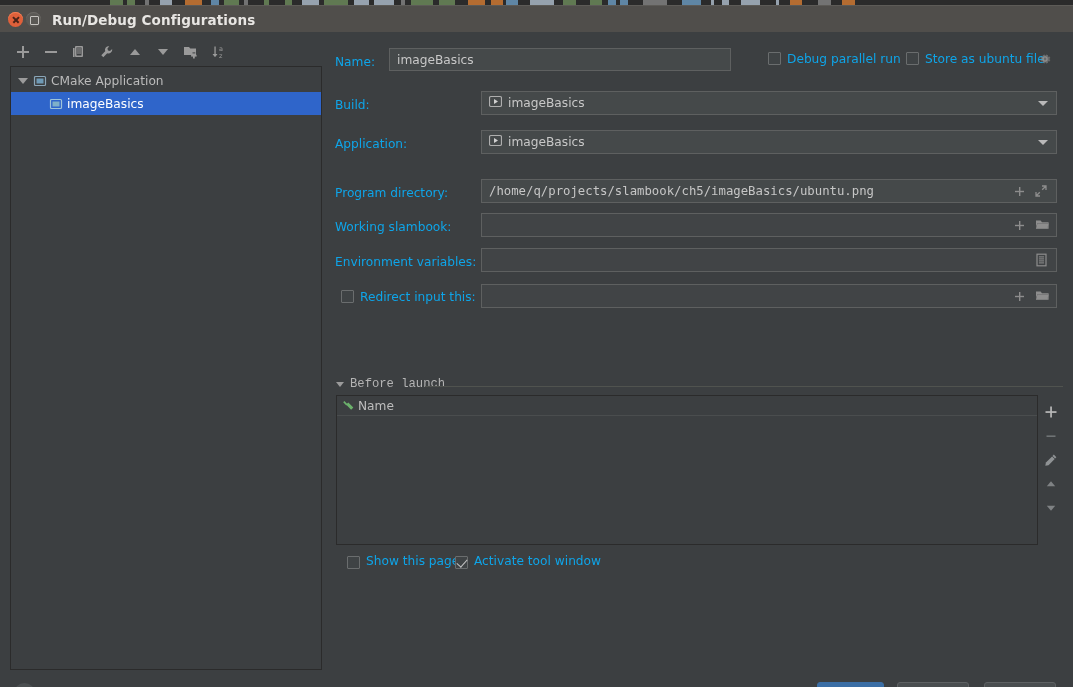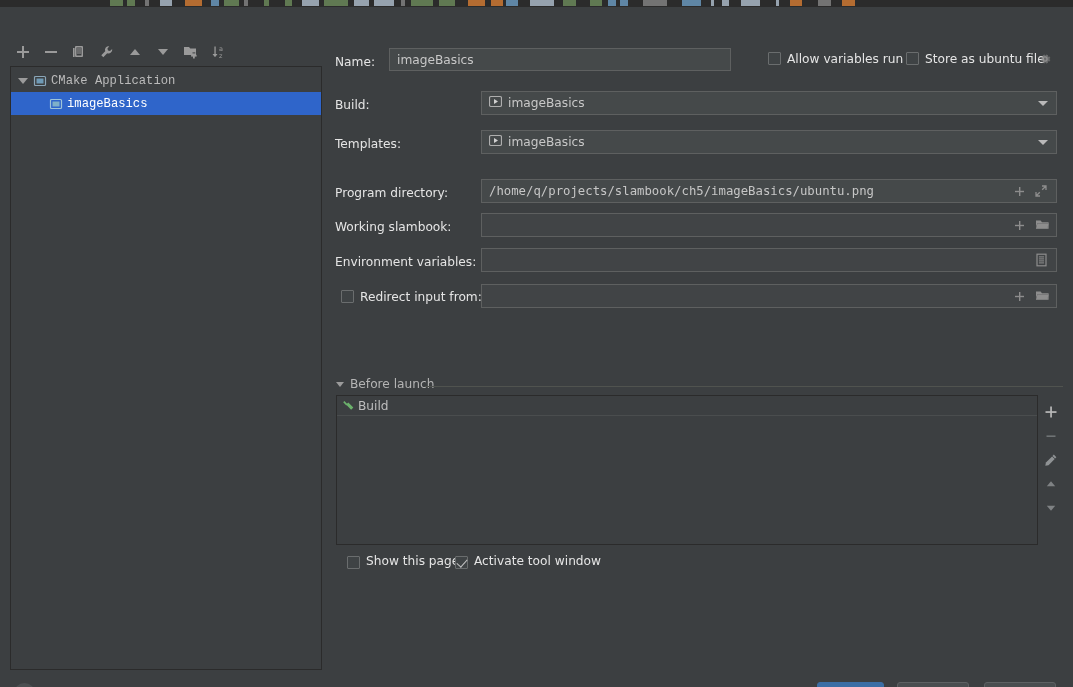--- a/index.html
+++ b/index.html
@@ -56,21 +56,20 @@
     display: flex; align-items: center; justify-content: center;
   }
   .tb-btn svg { display: block; }
   .ico { fill: #9a9a9a; }
 
   
   .tree {
     position: absolute; left: 10px; top: 34px; width: 312px; height: 604px;
     border: 1px solid #2b2b2b; background: #3c3f41;
     padding-top: 2px;
-    font-family: Liberation Mono, monospace;
   }
   .tnode {
     position: relative; height: 23px; display: flex; align-items: center;
     font-size: 12.2px; color: #bbbbbb; padding-left: 4px; cursor: default;
   }
   .tnode.selected { background: #2f65ca; color: #ffffff; }
   .twist {
     width: 16px; height: 23px; display: flex; align-items: center; justify-content: center;
     flex: 0 0 16px;
   }
@@ -78,21 +77,21 @@
     display: block; width: 0; height: 0;
   }
   .twist.open i { border-left: 5px solid transparent; border-right: 5px solid transparent; border-top: 6px solid #9b9b9b; }
   .twist.closed i { border-top: 5px solid transparent; border-bottom: 5px solid transparent; border-left: 6px solid #9b9b9b; }
   .tnode .indent { flex: 0 0 16px; }
   .tnode .ticon { flex: 0 0 18px; display: flex; align-items: center; justify-content: center; }
   .tnode .tlabel { padding-left: 2px; white-space: nowrap; }
 
   
   .form { position: absolute; left: 333px; top: 8px; width: 730px; height: 630px; }
-  .lbl { position: absolute; font-size: 12.2px; color: #e5e5e5; white-space: nowrap; }
+  .lbl { position: absolute; font-size: 12.2px; color: #0ea5e9; white-space: nowrap; }
 
   .field {
     position: absolute; background: #45494a; border: 1px solid #5e6060;
     color: #c8c8c8; font-size: 12.2px;
     display: flex; align-items: center;
   }
   .field .val { padding-left: 7px; white-space: nowrap; overflow: hidden; }
   .field.mono .val { font-family: "DejaVu Sans Mono", "Liberation Mono", monospace; font-size: 12.3px; color: #c6c6c6; }
   .field.empty { background: #414446; }
 
@@ -114,21 +113,21 @@
     border: 1px solid #6a6d6e; background: #3f4345; border-radius: 1px;
   }
   .cb.checked::after {
     content: ""; position: absolute; left: 3px; top: 0px; width: 5px; height: 9px;
     border: solid #c3c3c3; border-width: 0 1.6px 1.6px 0; transform: rotate(42deg);
   }
 
   
   .bl-head { position: absolute; left: 3px; top: 337px; display: flex; align-items: center; }
   .bl-head .tw { width: 0; height: 0; border-left: 4.5px solid transparent; border-right: 4.5px solid transparent; border-top: 5px solid #9b9b9b; margin-right: 6px; }
-  .bl-head .txt { font-size: 12.2px; color: #b4b4b4; }
+  .bl-head .txt { font-size: 12.2px; color: #b4b4b4; font-family: Liberation Mono, monospace; }
   .bl-rule { position: absolute; left: 92px; top: 346px; width: 638px; height: 1px; background: #50534f; }
 
   .bl-panel {
     position: absolute; left: 3px; top: 355px; width: 702px; height: 150px;
     border: 1px solid #2b2b2b; background: #3c3f41;
   }
   .bl-row {
     height: 20px; display: flex; align-items: center; padding-left: 5px;
     font-size: 12.2px; color: #bdbdbd; border-bottom: 1px solid #4a4d4e;
   }
@@ -192,20 +191,25 @@
       <div class="tok" style="left: 682px; width: 19px; background: rgb(104, 151, 187);"></div>
       <div class="tok" style="left: 711px; width: 3px; background: rgb(169, 183, 198);"></div>
       <div class="tok" style="left: 722px; width: 7px; background: rgb(169, 183, 198);"></div>
       <div class="tok" style="left: 741px; width: 19px; background: rgb(169, 183, 198);"></div>
       <div class="tok" style="left: 776px; width: 3px; background: rgb(169, 183, 198);"></div>
       <div class="tok" style="left: 790px; width: 12px; background: rgb(204, 120, 50);"></div>
       <div class="tok" style="left: 818px; width: 13px; background: rgb(128, 128, 128);"></div>
       <div class="tok" style="left: 842px; width: 13px; background: rgb(204, 120, 50);"></div>
     </div>
 
+  <div class="titlebar">
+    <div class="wbtn close"></div>
+    <div class="wbtn max"></div>
+    <div class="win-title">Run/Debug Configurations</div>
+  </div>
 
   <div class="dialog">
 
     <div class="tb">
       <div class="tb-btn" style="left:3px">
         <svg width="16" height="16" viewBox="0 0 16 16">
             <rect class="ico" x="7" y="2" width="2" height="12"></rect>
             <rect class="ico" x="2" y="7" width="12" height="2"></rect>
           </svg>
       </div>
@@ -289,21 +293,21 @@
     </div>
 
     <div class="form">
 
       <div class="lbl" style="left:2px; top:15px">Name:</div>
       <div class="field" style="left:56px; top:8px; width:342px; height:23px;">
         <div class="val">imageBasics</div>
       </div>
 
       <div class="cb" style="left:435px; top:12px"></div>
-      <div class="lbl" style="left:454px; top:12px">Allow variables run</div>
+      <div class="lbl" style="left:454px; top:12px">Debug parallel run</div>
 
       <div class="cb" style="left:573px; top:12px"></div>
       <div class="lbl" style="left:592px; top:12px">Store as ubuntu file</div>
       <div style="position:absolute; left:704px; top:11px; width:16px; height:16px;">
         <svg width="16" height="16" viewBox="0 0 16 16">
           <path fill="#8e8e8e" d="M8 5.3A2.7 2.7 0 1 0 8 10.7 2.7 2.7 0 0 0 8 5.3zm0 4.1a1.4 1.4 0 1 1 0-2.8 1.4 1.4 0 0 1 0 2.8z"></path>
           <path fill="#8e8e8e" d="M13.4 8.9l-1-.6a4.6 4.6 0 0 0 0-.6l1-.6-.9-1.7-1.1.4a4.5 4.5 0 0 0-.5-.4l.2-1.2-1.8-.6-.6 1a4.8 4.8 0 0 0-.6 0l-.6-1-1.8.6.2 1.2a4.5 4.5 0 0 0-.5.4l-1.1-.4-.9 1.7 1 .6a4.6 4.6 0 0 0 0 .6l-1 .6.9 1.7 1.1-.4a4.5 4.5 0 0 0 .5.4l-.2 1.2 1.8.6.6-1a4.8 4.8 0 0 0 .6 0l.6 1 1.8-.6-.2-1.2a4.5 4.5 0 0 0 .5-.4l1.1.4z" opacity=".55"></path>
         </svg>
       </div>
 
@@ -312,21 +316,21 @@
         <span class="runico">
           <svg width="13" height="13" viewBox="0 0 13 13">
             <rect x="0.5" y="1.5" width="12" height="10" rx="1.5" fill="none" stroke="#aeaeae" stroke-width="1.2"></rect>
             <path d="M5 4l4 2.5L5 9z" fill="#d0d0d0"></path>
           </svg>
         </span>
         <div class="ctext">imageBasics</div>
         <div class="arrow"></div>
       </div>
 
-      <div class="lbl" style="left:2px; top:97px">Templates:</div>
+      <div class="lbl" style="left:2px; top:97px">Application:</div>
       <div class="field combo" style="left:148px; top:90px; width:576px; height:24px;">
         <span class="runico">
           <svg width="13" height="13" viewBox="0 0 13 13">
             <rect x="0.5" y="1.5" width="12" height="10" rx="1.5" fill="none" stroke="#aeaeae" stroke-width="1.2"></rect>
             <path d="M5 4l4 2.5L5 9z" fill="#d0d0d0"></path>
           </svg>
         </span>
         <div class="ctext">imageBasics</div>
         <div class="arrow"></div>
       </div>
@@ -373,21 +377,21 @@
             <rect x="2" y="1.2" width="9" height="11.6" fill="none" stroke="#8d8d8d" stroke-width="1.2"></rect>
             <rect x="4" y="3.4" width="5" height="1" fill="#8d8d8d"></rect>
             <rect x="4" y="5.4" width="5" height="1" fill="#8d8d8d"></rect>
             <rect x="4" y="7.4" width="5" height="1" fill="#8d8d8d"></rect>
             <rect x="4" y="9.4" width="5" height="1" fill="#8d8d8d"></rect>
           </svg>
         </div>
       </div>
 
       <div class="cb" style="left:8px; top:250px"></div>
-      <div class="lbl" style="left:27px; top:250px">Redirect input from:</div>
+      <div class="lbl" style="left:27px; top:250px">Redirect input this:</div>
       <div class="field empty" style="left:148px; top:244px; width:576px; height:24px;">
         <div class="val"></div>
         <div class="fld-ico" style="right:28px">
           <svg width="13" height="13" viewBox="0 0 13 13">
               <rect x="6" y="2" width="1.4" height="9" fill="#8d8d8d"></rect>
               <rect x="2" y="5.8" width="9" height="1.4" fill="#8d8d8d"></rect>
             </svg>
         </div>
         <div class="fld-ico" style="right:5px">
           <svg width="15" height="14" viewBox="0 0 15 14">
@@ -406,21 +410,21 @@
 
       <div class="bl-panel">
         <div class="bl-row">
           <span class="bico">
             <svg width="13" height="13" viewBox="0 0 14 14">
               <path fill="#6cb26c" d="M2.6 2.2l3.3 3.4-1.3 1.3L1.3 3.5z"></path>
               <path fill="#6cb26c" d="M5.4 5.1l1.4-1.4 5.4 5.5-1.4 1.4z" transform="rotate(0)"></path>
               <path fill="#6cb26c" d="M4.6 6.2L9.8 11.5 11.2 10.1 6 4.8z"></path>
             </svg>
           </span>
-          <span>Build</span>
+          <span>Name</span>
         </div>
       </div>
 
       <div class="bl-side">
         <div class="sbtn">
           <svg width="14" height="14" viewBox="0 0 14 14">
               <rect x="6.2" y="1.5" width="1.7" height="11" fill="#b9b9b9"></rect>
               <rect x="1.5" y="6.2" width="11" height="1.7" fill="#b9b9b9"></rect>
             </svg>
         </div>

